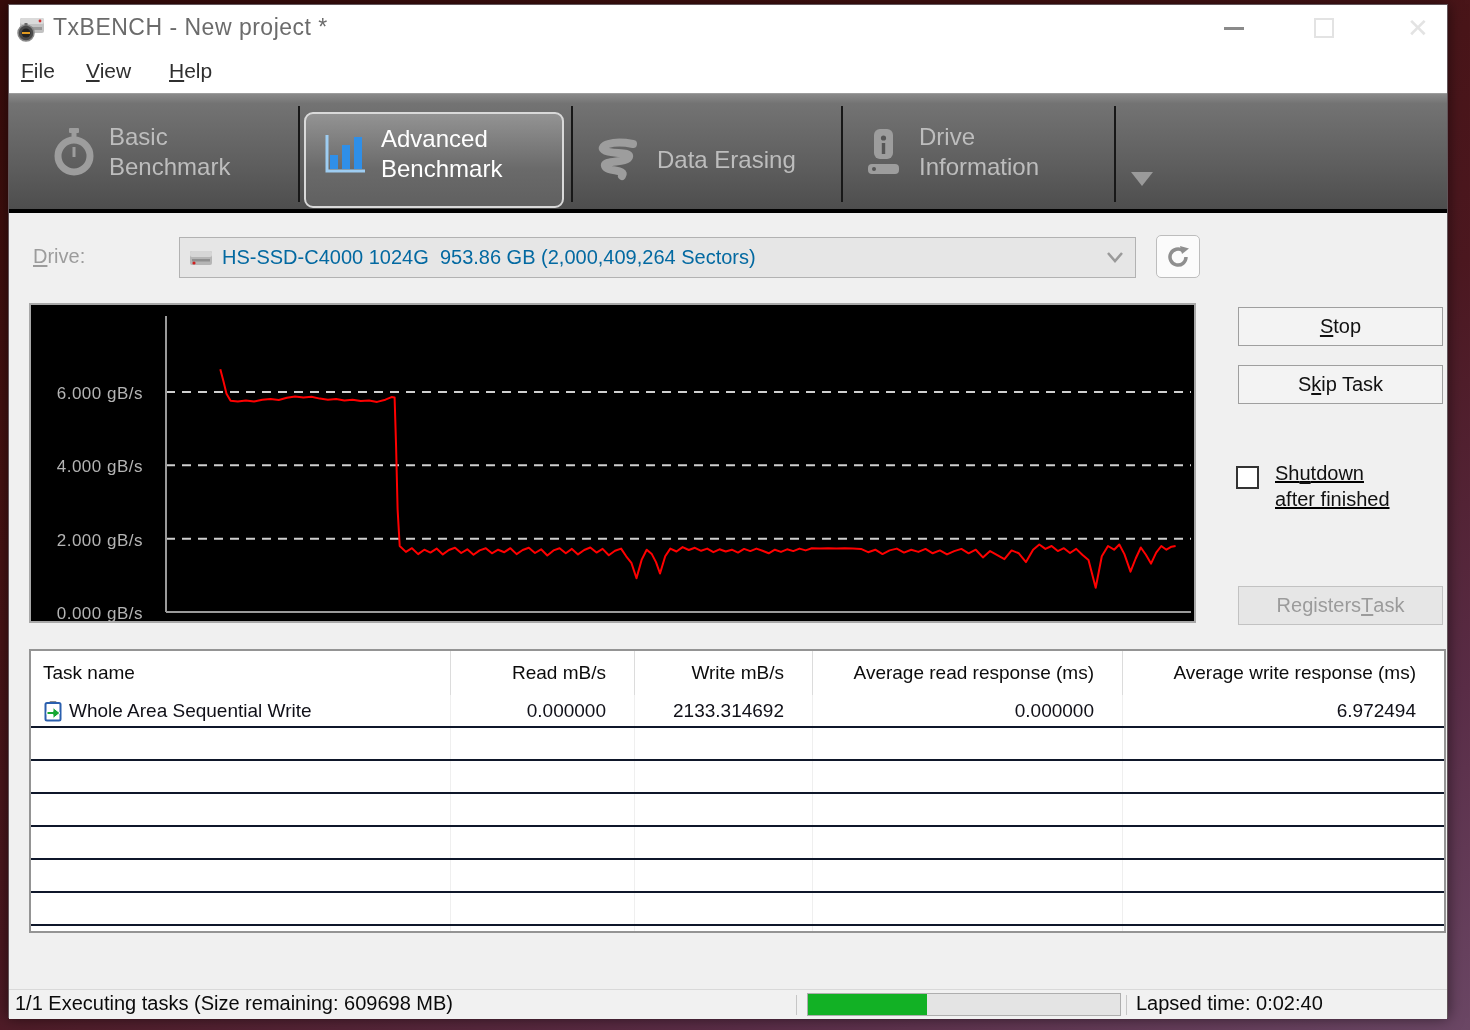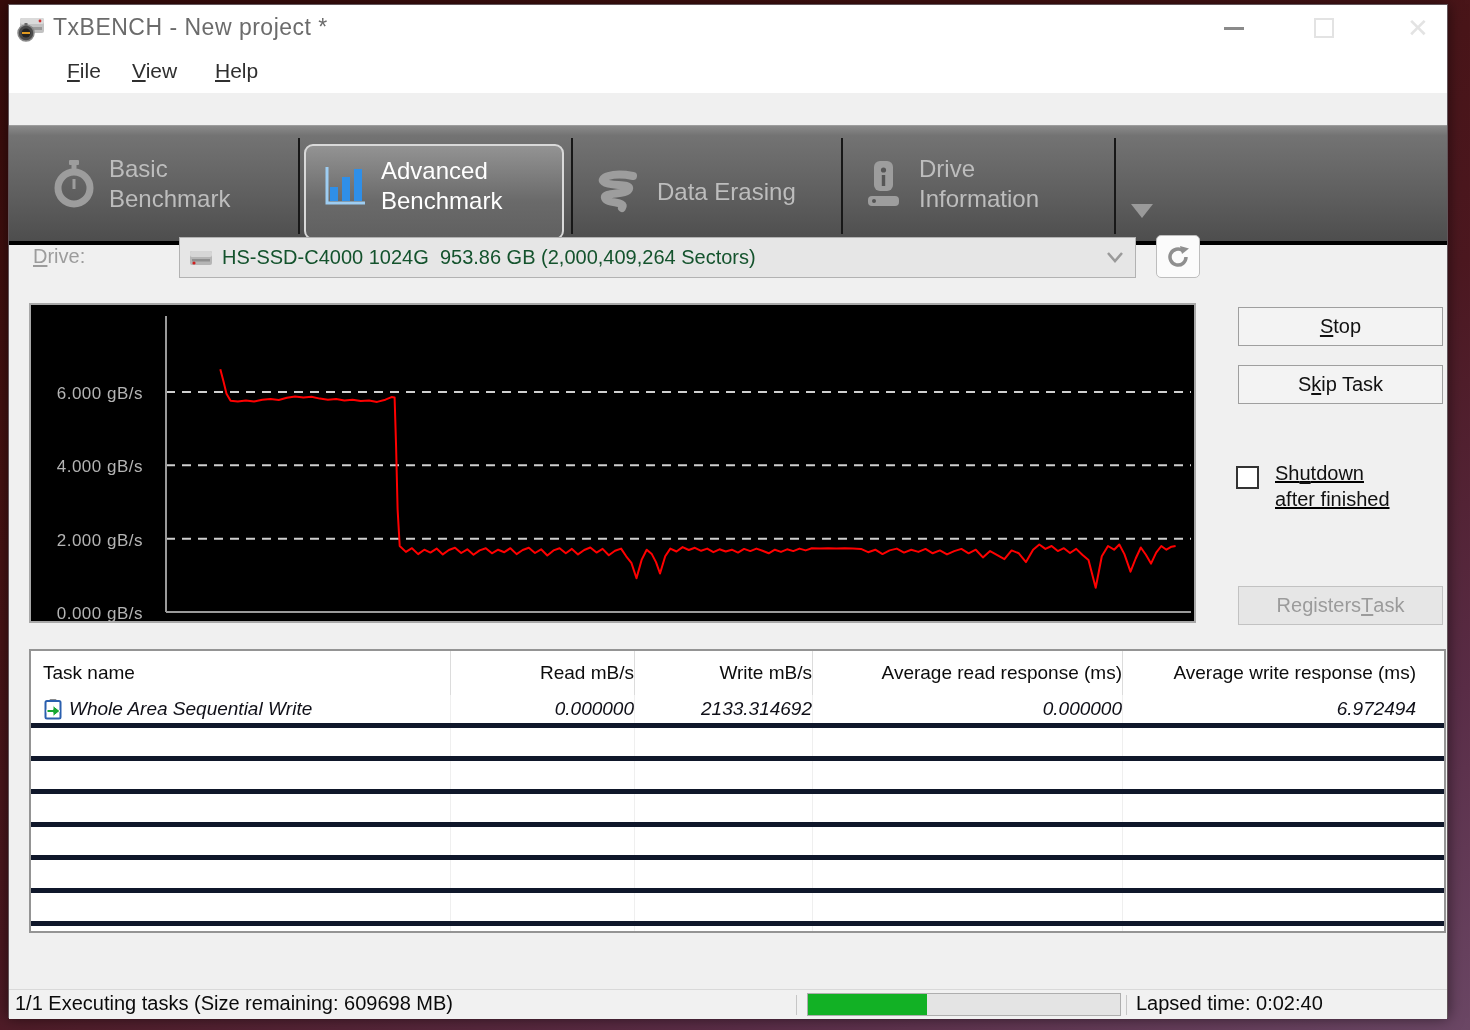--- a/index.html
+++ b/index.html
@@ -16,28 +16,27 @@
   .titlebar { position:absolute; left:0; top:0; width:100%; height:44px; background:#ffffff; }
   .app-icon { position:absolute; left:7px; top:8px; width:30px; height:30px; }
   .title-text { position:absolute; left:44px; top:9px; font-size:23px; color:#6b6b6b; letter-spacing:.5px; white-space:nowrap; }
   .win-btn { position:absolute; top:8px; width:30px; height:30px; display:flex; align-items:center; justify-content:center; cursor:default; }
   .btn-min { left:1210px; } .btn-max { left:1300px; } .btn-close { left:1394px; }
   .glyph-min { width:20px; height:3px; background:#8a8a8a; }
   .glyph-max { width:20px; height:20px; border:2px solid #e3e3e3; }
   .glyph-close { font-size:26px; color:#e3e3e3; line-height:26px; }
   
   .menubar { position:absolute; left:0; top:44px; width:100%; height:44px; background:#ffffff; }
-  .menu-item { position:absolute; top:8px; font-size:21px; color:#2f2f2f; padding:2px 6px; white-space:nowrap;margin-left:46px; }
+  .menu-item { position:absolute; top:8px; font-size:21px; color:#2f2f2f; padding:2px 6px; white-space:nowrap; }
   .menu-file { left:6px; } .menu-view { left:71px; } .menu-help { left:154px; }
   
   .toolbar {
     position:absolute; left:0; top:88px; width:100%; height:120px;
     background:linear-gradient(#8a8a8a 0%,#737373 8%,#5e5e5e 60%,#4c4c4c 100%);
     border-top:1px solid #9d9d9d;
-    margin-top:32px;
   }
   .toolbar-bottom { position:absolute; left:0; bottom:0; width:100%; height:4px; background:#000; }
   .tab { position:absolute; display:flex; align-items:center; gap:14px; cursor:default; }
   .tab-label { font-size:24px; line-height:30px; color:#bdbdbd; white-space:nowrap; }
   .tab-active-box {
     position:absolute; left:295px; top:18px; width:260px; height:96px;
     background:linear-gradient(#939393,#6a6a6a 60%,#606060);
     border:2px solid #d9d9d9; border-radius:9px;
   }
   .tab-basic { left:44px; top:28px; }
@@ -49,21 +48,21 @@
   .sep1 { left:289px; } .sep2 { left:562px; } .sep3 { left:832px; } .sep4 { left:1105px; }
   .more-arrow { position:absolute; left:1122px; top:78px; width:0; height:0;
     border-left:11px solid transparent; border-right:11px solid transparent; border-top:14px solid #9a9a9a; }
   
   .drive-label { position:absolute; left:24px; top:240px; font-size:20px; color:#9c9c9c; }
   .combo {
     position:absolute; left:170px; top:232px; width:957px; height:41px;
     background:#e6e6e6; border:1px solid #b2b2b2; display:flex; align-items:center;
   }
   .combo-drive-icon { margin-left:9px; }
-  .combo-text { margin-left:9px; font-size:20px; color:#14532d; white-space:pre; }
+  .combo-text { margin-left:9px; font-size:20px; color:#0369a1; white-space:pre; }
   .combo-chevron { position:absolute; right:10px; top:12px; }
   .refresh-btn {
     position:absolute; left:1147px; top:230px; width:44px; height:43px;
     background:#fbfbfb; border:1px solid #bdbdbd; border-radius:5px;
     display:flex; align-items:center; justify-content:center;
   }
   .raw-btn {
     position:absolute; left:1227px; top:230px; width:208px; height:42px;
     background:#ffffff; border:1px solid #8a8a8a; padding:3px;
   }
@@ -91,26 +90,26 @@
   .shutdown-text { font-size:20px; line-height:26px; color:#111; white-space:nowrap; }
   
   .tasks-table {
     position:absolute; left:20px; top:644px; width:1417px; height:284px;
     background:#fff; border:2px solid #949494; overflow:hidden;
   }
   .t-grid { display:grid; grid-template-columns:420px 184px 178px 310px 1fr; }
   .t-header { height:44px; }
   .t-header .cell { border-right:1px solid #dcdcdc; font-size:19px; color:#0c0c0c;
     display:flex; align-items:center; }
-  .t-row { height:33px; border-bottom:5px solid #0f172a;font-style:italic; }
+  .t-row { height:33px; border-bottom:2px solid #0f172a; }
   .t-row .cell { border-right:1px solid #efefef; font-size:19px; color:#101018;
     display:flex; align-items:center; }
   .cell:last-child { border-right:none !important; }
   .c-left { padding-left:12px; justify-content:flex-start; gap:6px; }
-  .c-right { padding-right:0; justify-content:flex-end; }
+  .c-right { padding-right:28px; justify-content:flex-end; }
   .c-right-wide { padding-right:28px; justify-content:flex-end; }
   .task-icon { flex:0 0 auto; }
   
   .statusbar { position:absolute; left:0; top:984px; width:100%; height:30px;
     background:#f1f1f1; border-top:1px solid #d9d9d9; }
   .status-left { position:absolute; left:6px; top:2px; font-size:20px; color:#0a0a0a; white-space:nowrap; }
   .status-sep { position:absolute; top:5px; width:1px; height:20px; background:#c6c6c6; }
   .ssep1 { left:787px; } .ssep2 { left:1117px; }
   .progress-track { position:absolute; left:798px; top:3px; width:314px; height:23px;
     background:#e4e4e4; border:1px solid #aeaeae; }

